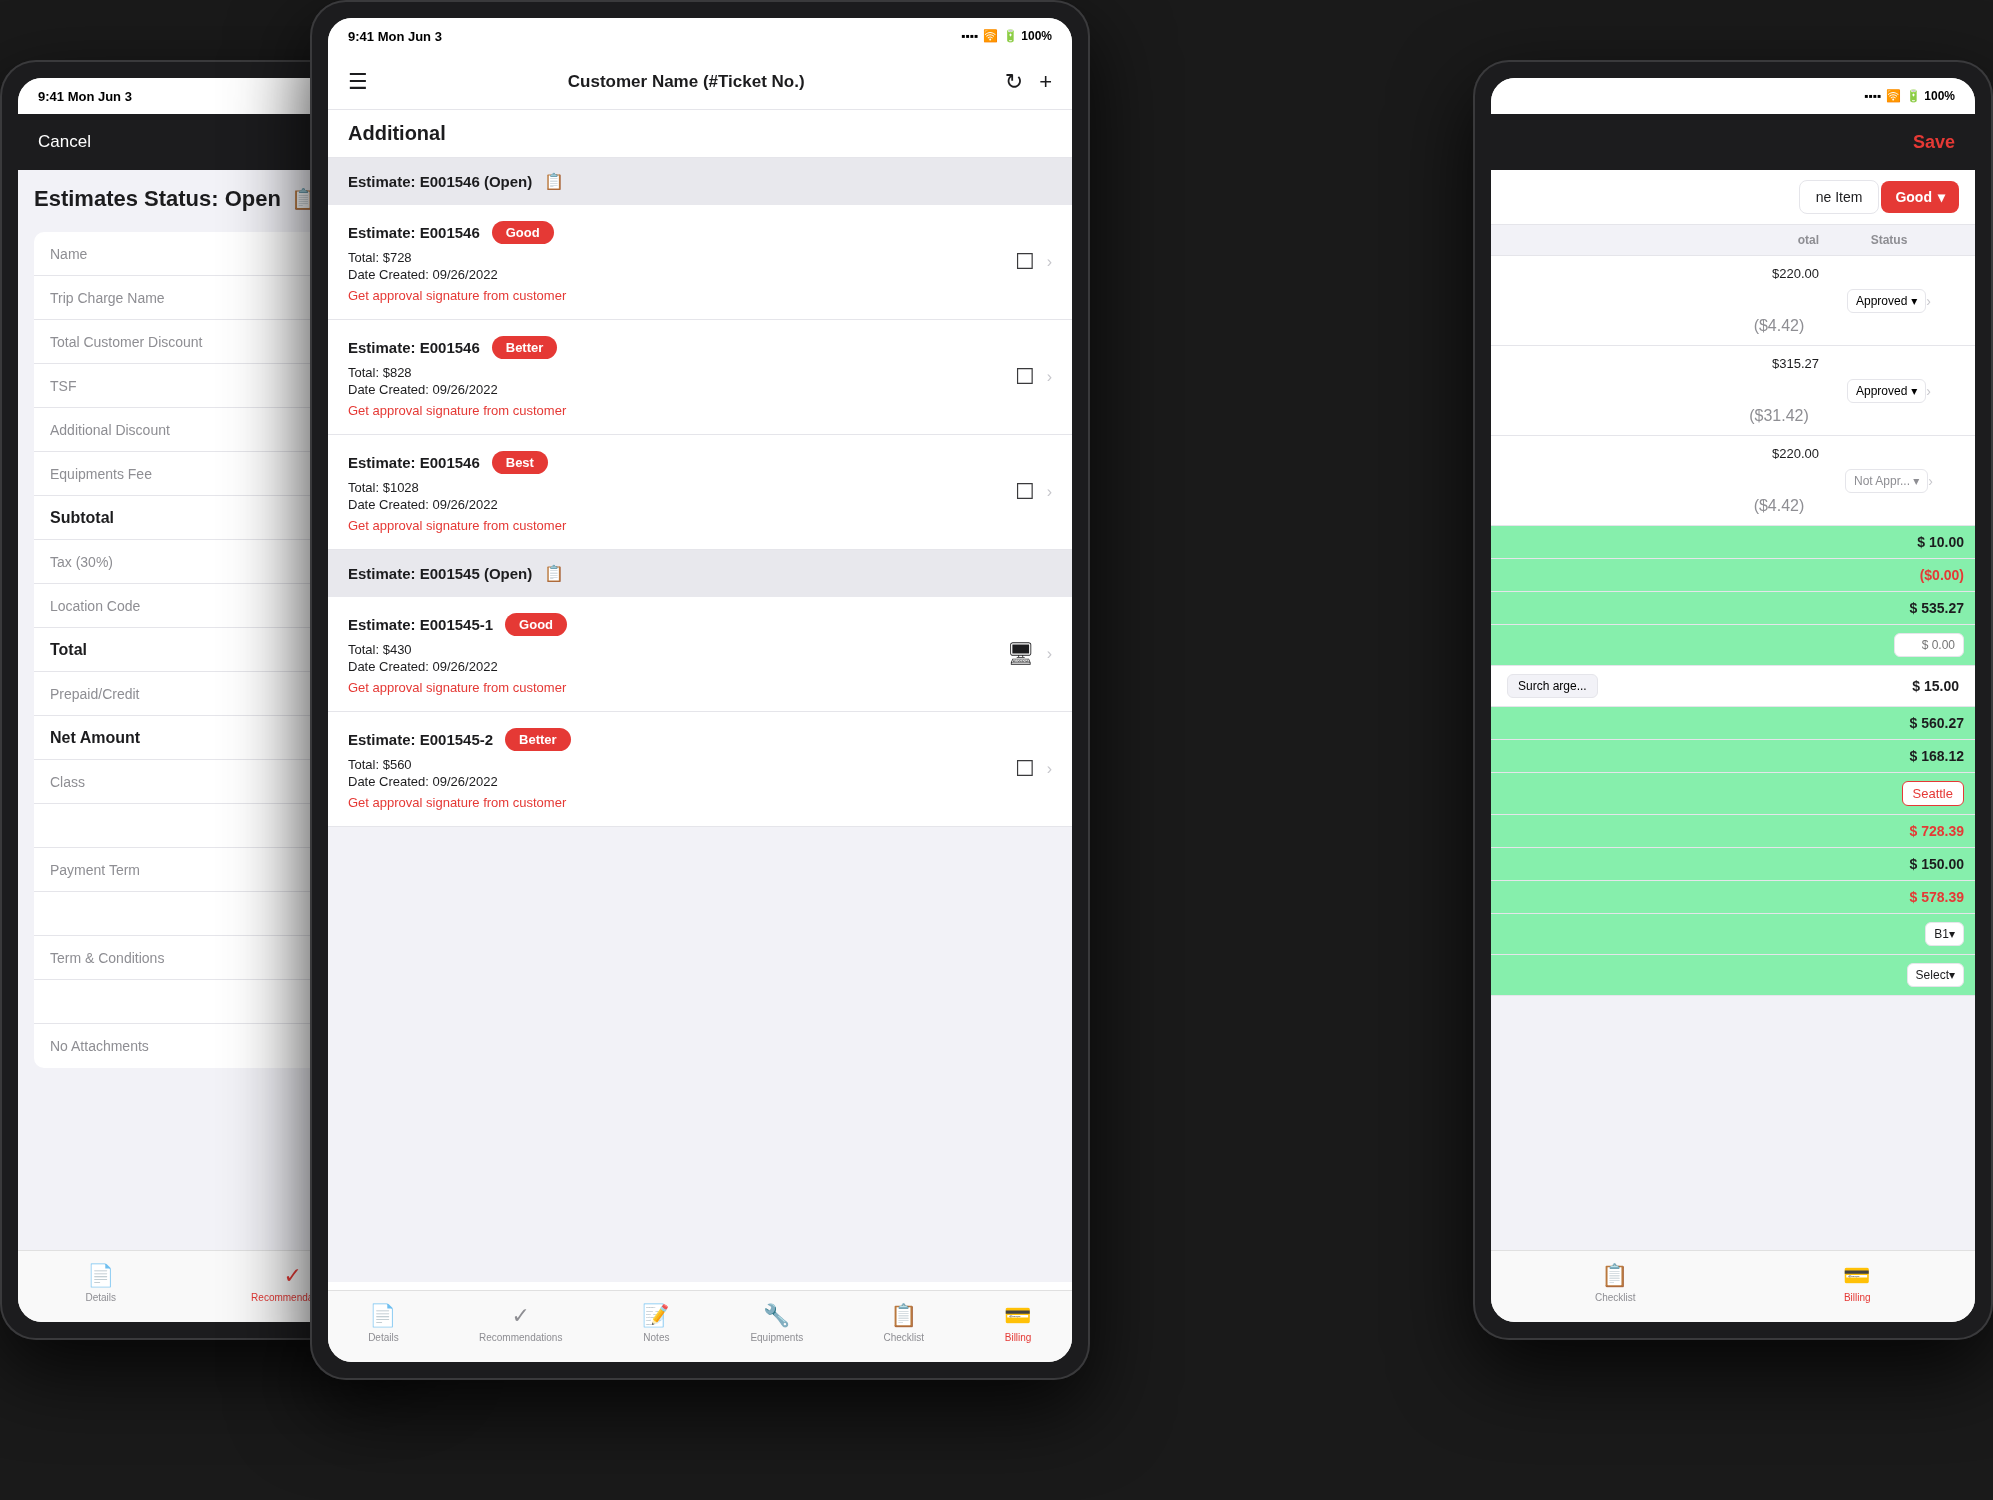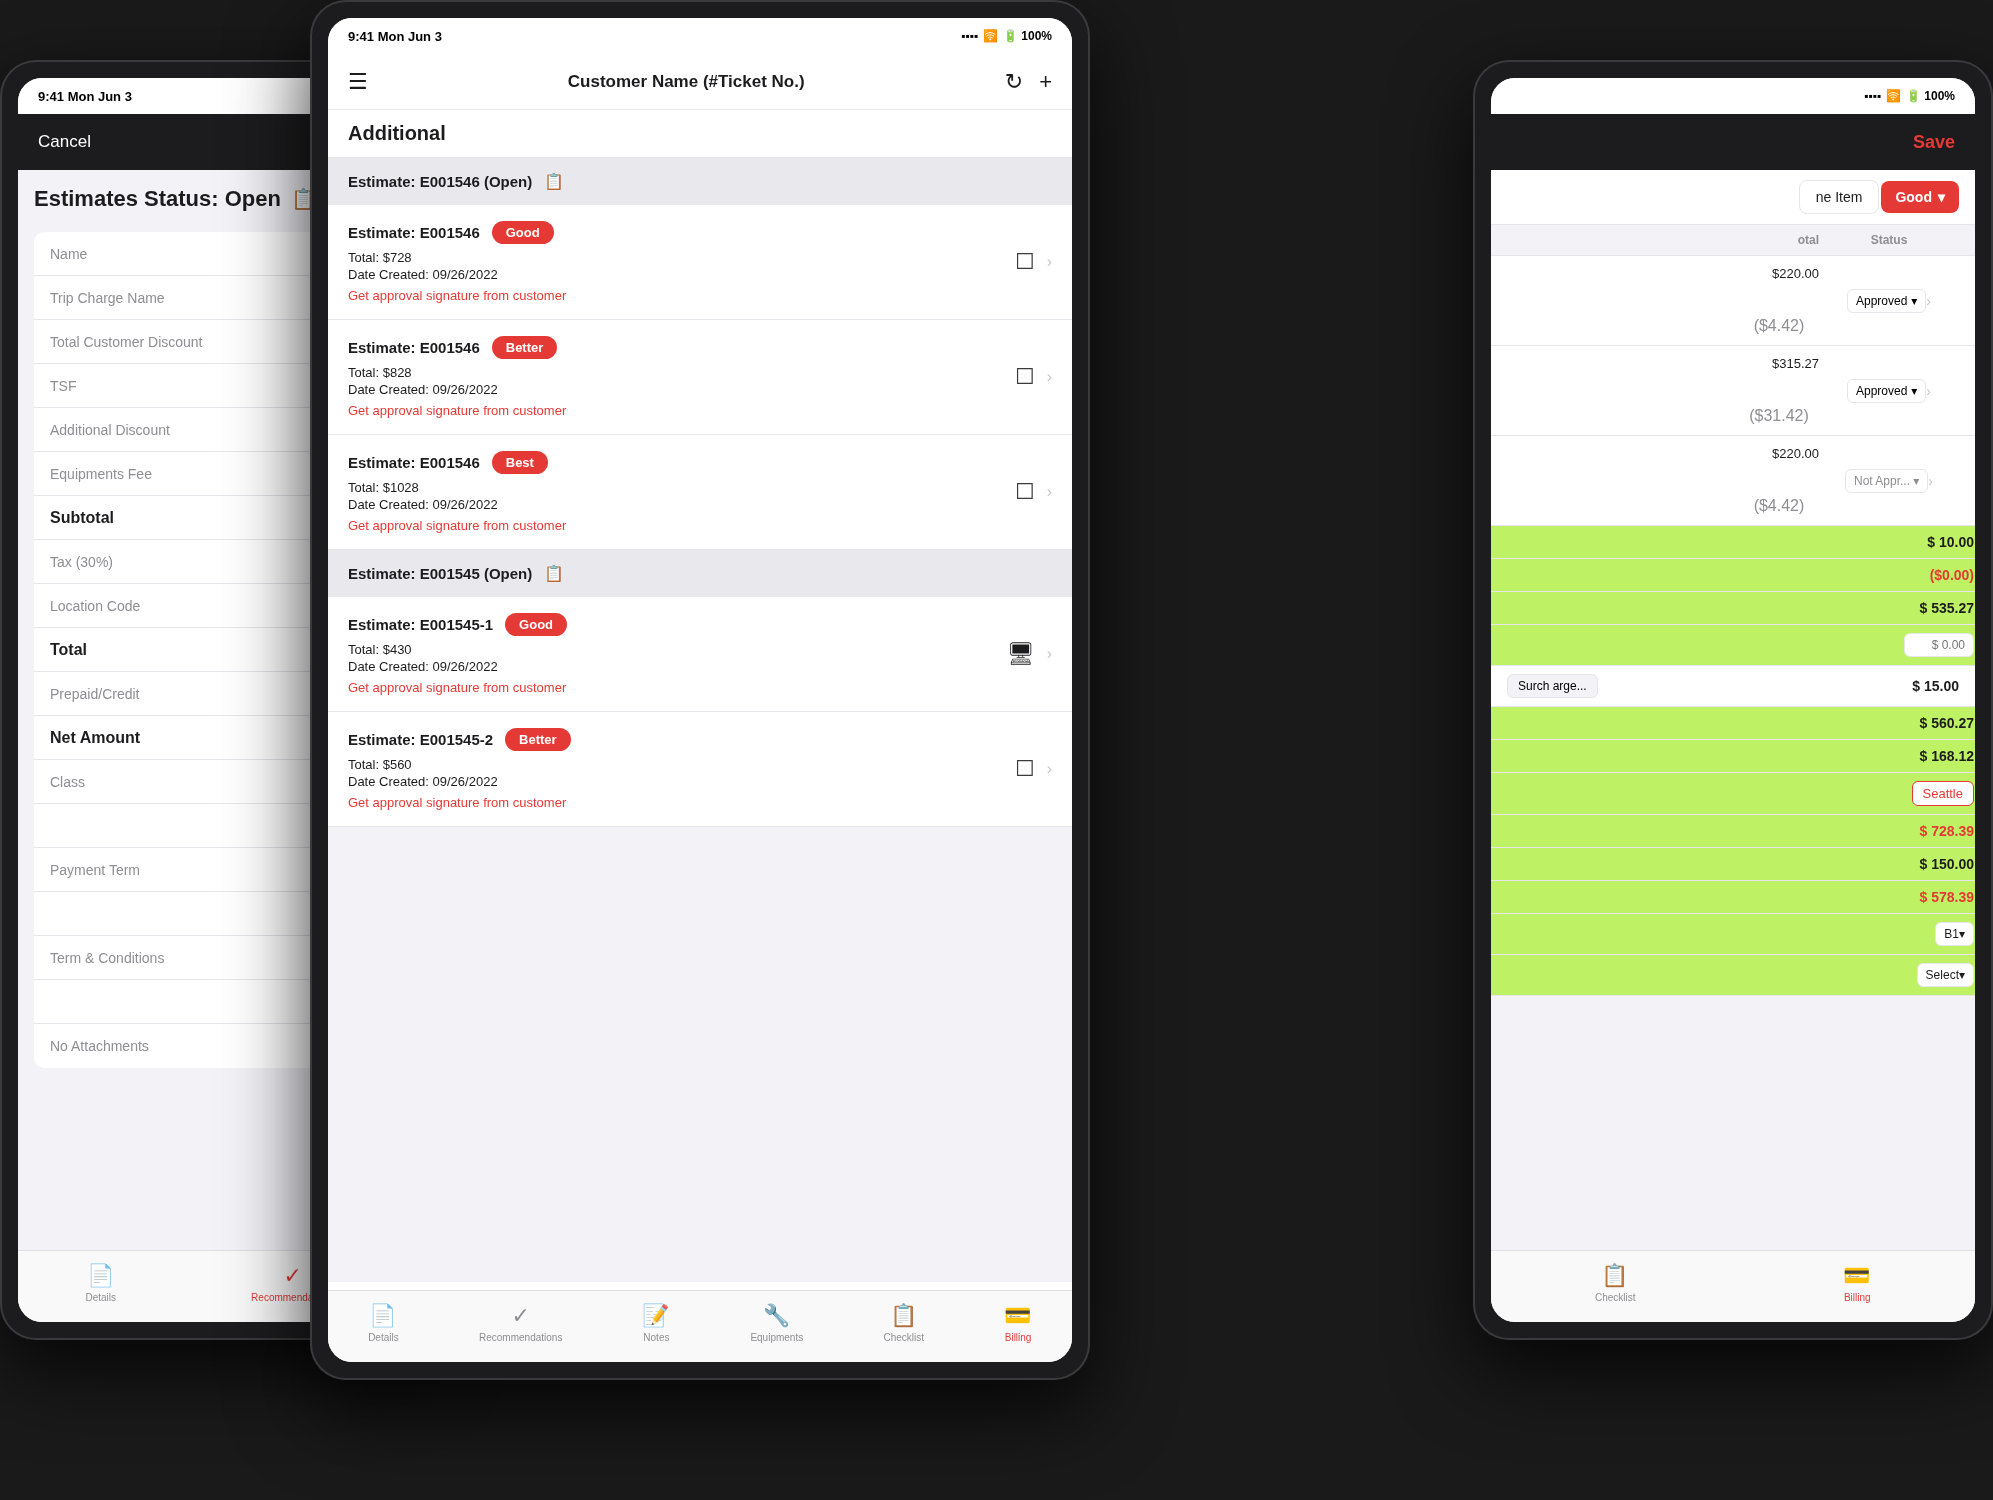--- a/index.html
+++ b/index.html
@@ -379,22 +379,22 @@
       border: 1px solid #e5e5ea;
       border-radius: 6px;
       padding: 4px 8px;
       font-size: 12px;
       color: #8e8e93;
     }
 
     .summary-row {
       display: flex;
       align-items: center;
-      padding: 8px 1px;
-      background: #bef264;
+      padding: 8px 11px;
+      background: #86efac;
       border-bottom: 1px solid #e5e5ea;
     }
     .summary-label { flex: 1; font-size: 13px; color: #8e8e93; }
     .summary-value { font-size: 14px; color: #1c1c1e; font-weight: 600; }
     .summary-value-red { font-size: 14px; color: #e53935; font-weight: 600; }
 
     .seattle-badge {
       background: #fff;
       border: 1px solid #e53935;
       color: #e53935;

